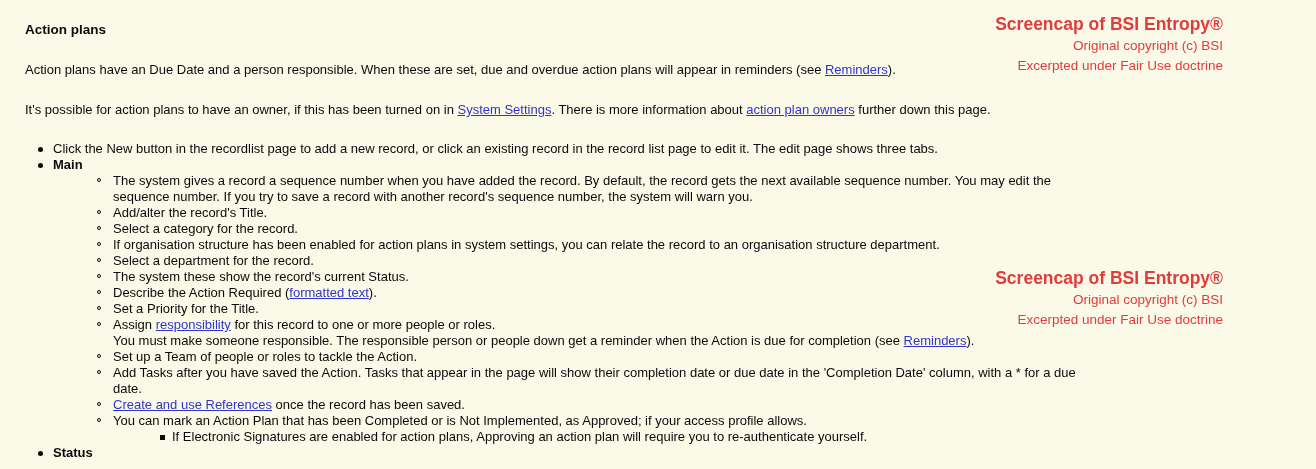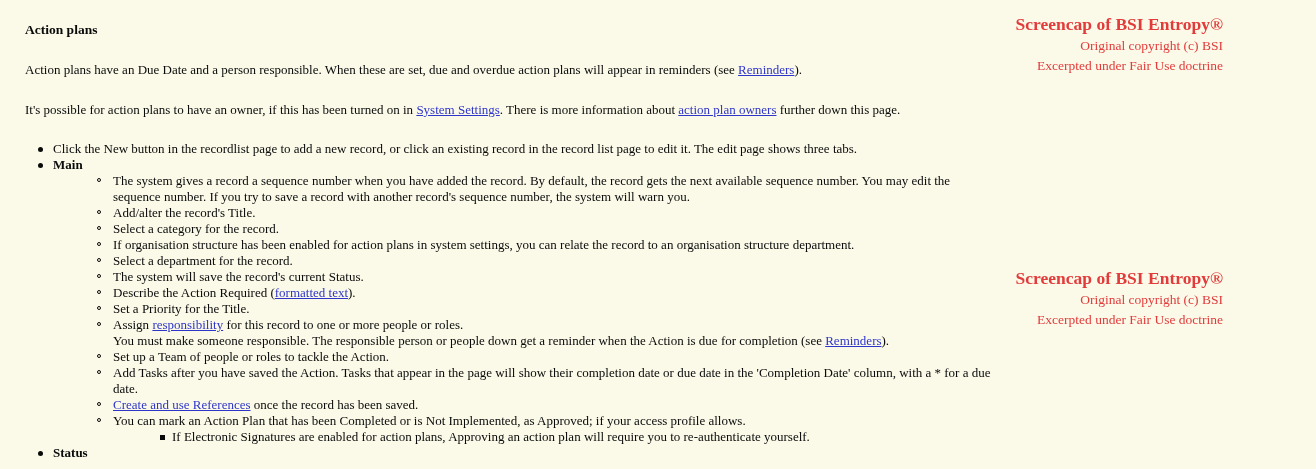--- a/index.html
+++ b/index.html
@@ -3,21 +3,21 @@
 <meta charset="utf-8">
 <style>
   * { margin: 0; padding: 0; box-sizing: border-box; }
   html, body { background: #fbfae9; }
   .page {
     position: relative;
     width: 1316px;
     height: 469px;
     overflow: hidden;
     background: #fbfae9;
-    font-family: Liberation Serif, serif;
+    font-family: Liberation Sans, sans-serif;
     font-size: 13px;
     color: #0a0a0a;
     line-height: 16px;
   }
   .title {
     margin: 22px 0 0 25px;
     font-size: 13.5px;
     font-weight: bold;
     line-height: 15px;
     white-space: nowrap;
@@ -97,21 +97,21 @@
         <li>
             <span class="marker m-circle"></span>
             <span class="line">If organisation structure has been enabled for action plans in system settings, you can relate the record to an organisation structure department.</span>
           </li>
         <li>
             <span class="marker m-circle"></span>
             <span class="line">Select a department for the record.</span>
           </li>
         <li>
             <span class="marker m-circle"></span>
-            <span class="line">The system will save the record's current Status.</span>
+            <span class="line">The system these show the record's current Status.</span>
           </li>
         <li>
             <span class="marker m-circle"></span>
             <span class="line"><span>Describe the Action Required (</span><a class="lnk">formatted text</a><span>).</span></span>
           </li>
         <li>
             <span class="marker m-circle"></span>
             <span class="line">Set a Priority for the Title.</span>
           </li>
         <li>

